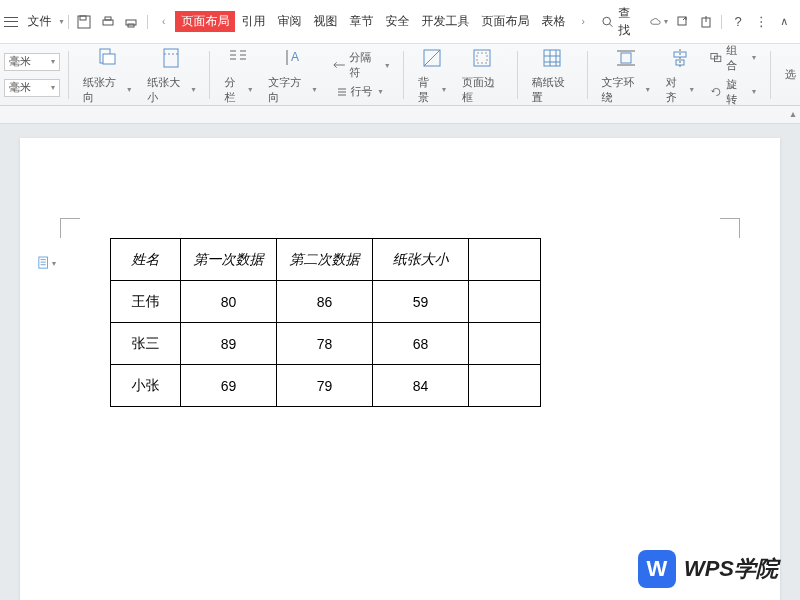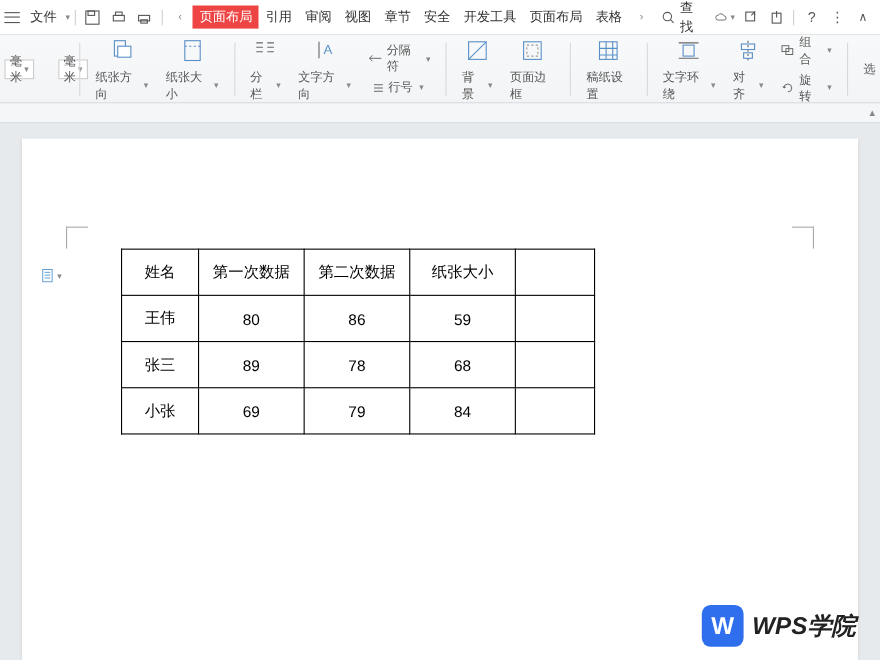--- a/index.html
+++ b/index.html
@@ -5,21 +5,21 @@
     * { margin: 0; padding: 0; box-sizing: border-box; }
     body {
       font-family: "Microsoft YaHei", sans-serif;
       background: #fff;
       width: 800px;
       height: 600px;
       overflow: hidden;
       position: relative;
     }
     .menubar {
-      height: 32px;
+      height: 44px;
       background: #fff;
       display: flex;
       align-items: center;
       padding: 0 4px;
       font-size: 12px;
       color: #333;
       border-bottom: 1px solid #e0e0e0;
     }
     .menu-item {
       padding: 2px 6px;
@@ -85,22 +85,22 @@
       border-bottom: 1px solid #d0d5db;
       display: flex;
       align-items: center;
       padding: 0 2px;
       font-size: 11px;
       color: #555;
     }
     .ribbon-left {
       width: 64px;
       display: flex;
-      flex-direction: row;
-      gap: 22px;
+      flex-direction: column;
+      gap: 8px;
       padding: 4px 2px;
     }
     .unit-box {
       width: 56px;
       height: 18px;
       background: #fff;
       border: 1px solid #ccc;
       display: flex;
       align-items: center;
       justify-content: space-between;
@@ -195,20 +195,21 @@
     }
     .data-table th, .data-table td {
       border: 1px solid #000;
       padding: 0;
       text-align: center;
       height: 42px;
       vertical-align: middle;
     }
     .data-table th {
       font-weight: normal;
+      font-style: italic;
     }
     .col-name { width: 70px; }
     .col-data { width: 96px; }
     .col-last { width: 72px; }
     .watermark {
       position: absolute;
       bottom: 12px;
       right: 22px;
       display: flex;
       align-items: center;

